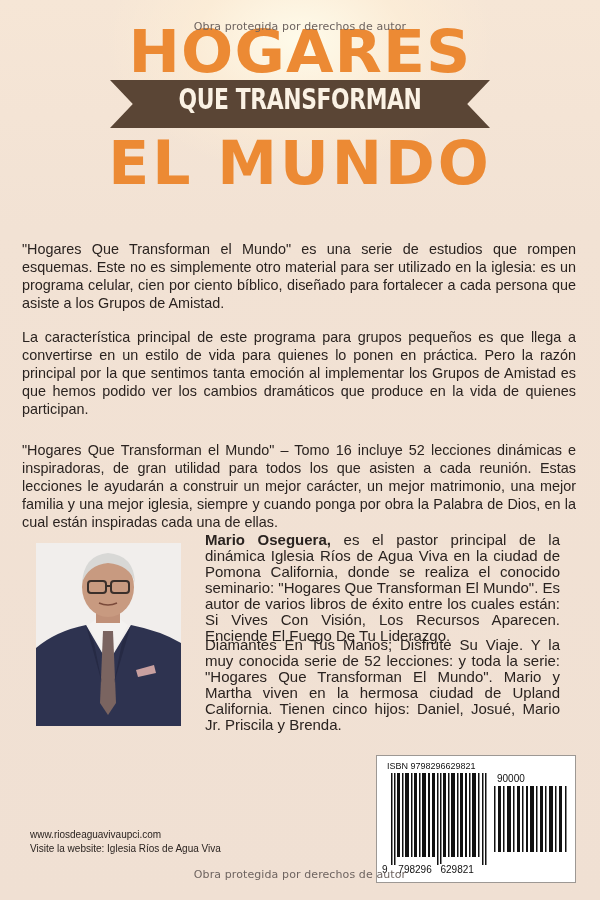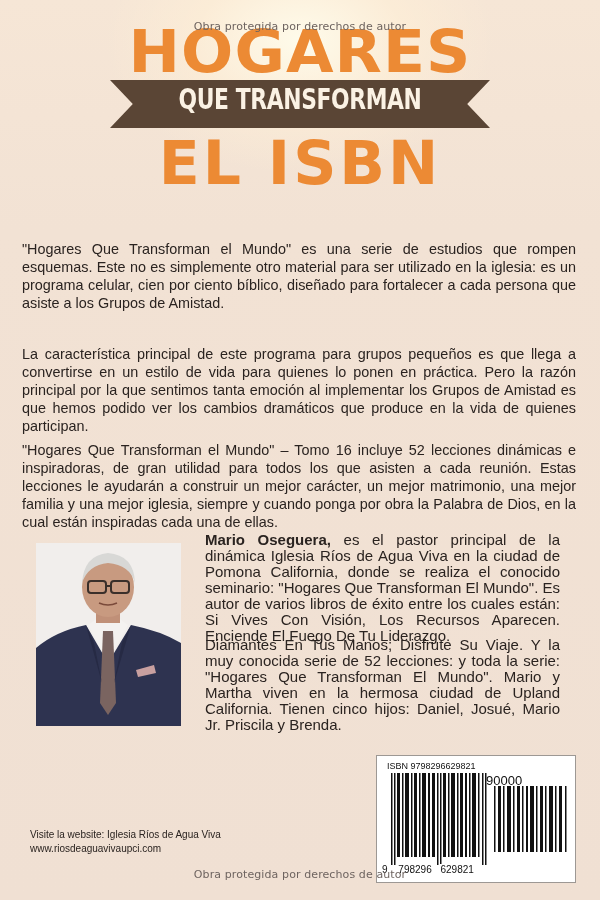--- a/index.html
+++ b/index.html
@@ -51,21 +51,21 @@
     position: absolute; left: 346px; top: 190px;
     font-family: "Liberation Sans", sans-serif; font-weight: bold;
     font-size: 29px; color: #3c332e;
   }
 
   .body-text {
     position: absolute; left: 22px; width: 554px;
     font-size: 14.4px; line-height: 18px; text-align: justify; color: #2a2320;
   }
   .p1 { top: 240px; }
-  .p2 { top: 345px; }
+  .p2 { top: 328px; }
   .p3 { top: 441px; }
 
   .author-photo {
     position: absolute; left: 36px; top: 543px; width: 145px; height: 183px;
     background: #f1eeec; overflow: hidden;
   }
   .author-bio {
     position: absolute; left: 205px; width: 355px;
     font-size: 15px; line-height: 16px; text-align: justify; color: #2a2320;
   }
@@ -75,40 +75,40 @@
 
   .website {
     position: absolute; left: 30px; top: 828px; font-size: 10px; line-height: 14px; color: #2a2320;
   }
 
   .barcode-box {
     position: absolute; left: 376px; top: 755px; width: 200px; height: 128px;
     background: #ffffff; border: 1px solid #9d9894;
   }
   .isbn-label { position: absolute; left: 10px; top: 5px; font-size: 9px; color: #111; }
-  .price-label { position: absolute; left: 109px; top: 17px; font-size: 13px; color: #111; }
+  .price-label { position: absolute; left: 120px; top: 17px; font-size: 10px; color: #111; }
   .bars-main { position: absolute; left: 14px; top: 17px; width: 96px; height: 92px; }
   .bars-addon { position: absolute; left: 117px; top: 30px; width: 76px; height: 66px; }
   .barcode-digits {
     position: absolute; left: 4px; top: 108px; font-size: 10px; color: #111; background: transparent;
   }
   .barcode-digits span { background: #fff; padding: 0 1px; }
 </style>
 </head>
 <body>
 
 <div class="cover-bg"></div>
 
 <div class="watermark wm-top">Obra protegida por derechos de autor</div>
 
 <div class="title-block">
   <div class="title-hogares">HOGARES</div>
   <div class="ribbon"></div>
   <div class="ribbon-text">QUE TRANSFORMAN</div>
-  <div class="title-mundo">EL ISBN</div>
+  <div class="title-mundo">EL MUNDO</div>
 </div>
 
 <p class="body-text p1">"Hogares Que Transforman el Mundo" es una serie de estudios que rompen esquemas. Este no es simplemente otro material para ser utilizado en la iglesia: es un programa celular, cien por ciento bíblico, diseñado para fortalecer a cada persona que asiste a los Grupos de Amistad.</p>
 <p class="body-text p2">La característica principal de este programa para grupos pequeños es que llega a convertirse en un estilo de vida para quienes lo ponen en práctica. Pero la razón principal por la que sentimos tanta emoción al implementar los Grupos de Amistad es que hemos podido ver los cambios dramáticos que produce en la vida de quienes participan.</p>
 <p class="body-text p3">"Hogares Que Transforman el Mundo" – Tomo 16 incluye 52 lecciones dinámicas e inspiradoras, de gran utilidad para todos los que asisten a cada reunión. Estas lecciones le ayudarán a construir un mejor carácter, un mejor matrimonio, una mejor familia y una mejor iglesia, siempre y cuando ponga por obra la Palabra de Dios, en la cual están inspiradas cada una de ellas.</p>
 
 <div class="author-photo">
   <svg width="145" height="183" viewBox="0 0 145 183">
     <rect width="145" height="183" fill="#f1eeec"></rect>
 
@@ -134,22 +134,22 @@
     <line x1="70" y1="43" x2="75" y2="43" stroke="#3a2f2a" stroke-width="2"></line>
 
     <path d="M63 60 Q72 64 81 60" stroke="#7a4a3a" stroke-width="1.5" fill="none"></path>
   </svg>
 </div>
 
 <p class="author-bio bio1"><span class="bio-name">Mario Oseguera,</span><span> es el pastor principal de la dinámica Iglesia Ríos de Agua Viva en la ciudad de Pomona California, donde se realiza el conocido seminario: "Hogares Que Transforman El Mundo". Es autor de varios libros de éxito entre los cuales están: Si Vives Con Visión, Los Recursos Aparecen. Enciende El Fuego De Tu Liderazgo.</span></p>
 <p class="author-bio bio2">Diamantes En Tus Manos; Disfrute Su Viaje. Y la muy conocida serie de 52 lecciones: y toda la serie: "Hogares Que Transforman El Mundo". Mario y Martha viven en la hermosa ciudad de Upland California. Tienen cinco hijos: Daniel, Josué, Mario Jr. Priscila y Brenda.</p>
 
 <div class="website">
+  <div>www.riosdeaguavivaupci.com</div>
   <div>Visite la website: Iglesia Ríos de Agua Viva</div>
-  <div>www.riosdeaguavivaupci.com</div>
 </div>
 
 <div class="barcode-box">
   <div class="isbn-label">ISBN 9798296629821</div>
   <svg class="bars-main" viewBox="0 0 96 92" preserveAspectRatio="none">
     <g fill="#111">
       <rect x="0" y="0" width="1.5" height="92"></rect>
         <rect x="3" y="0" width="1.5" height="92"></rect>
       <rect x="6" y="0" width="3" height="84"></rect>
         <rect x="11" y="0" width="1.5" height="84"></rect>

